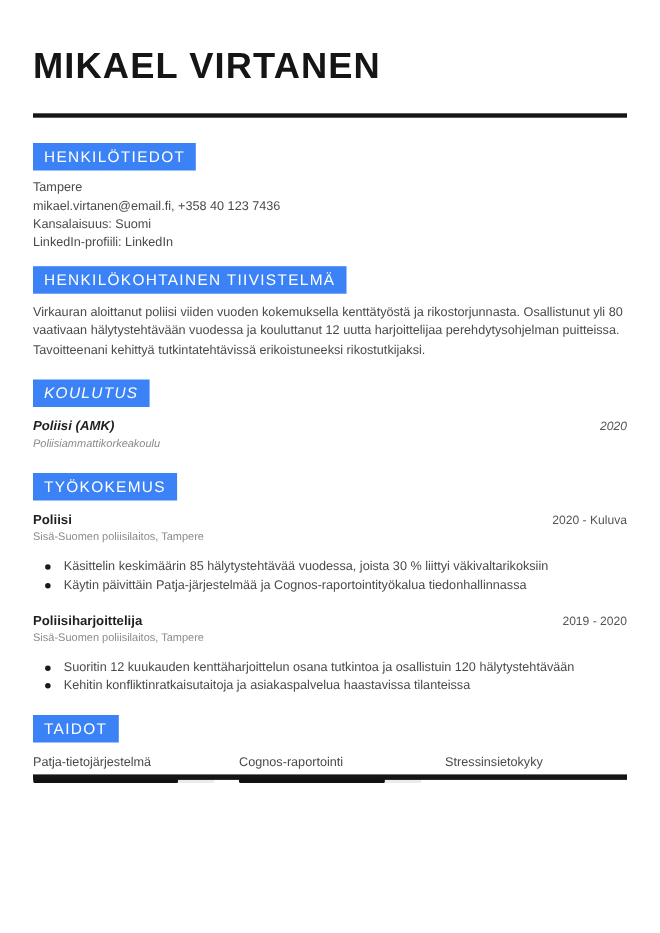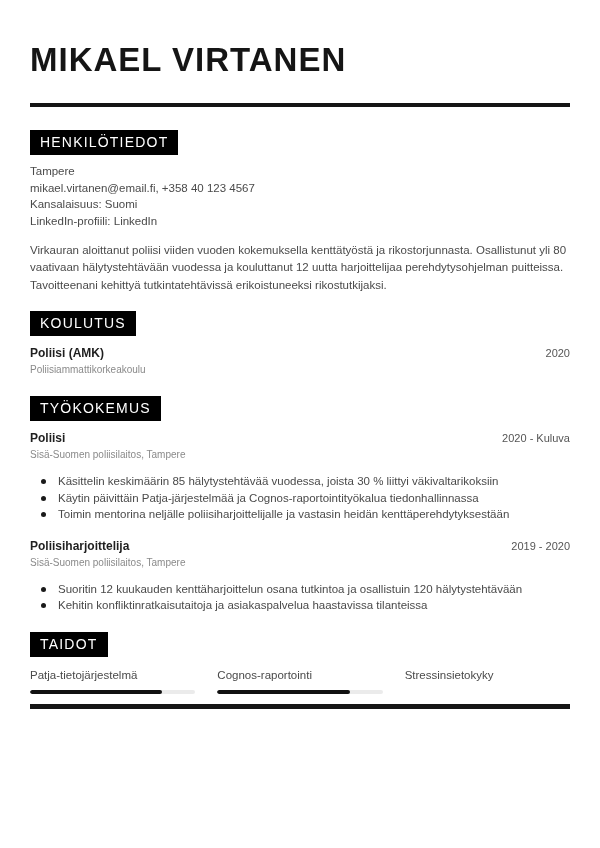--- a/index.html
+++ b/index.html
@@ -24,21 +24,21 @@
   }
 
   .header-rule {
     height: 4px;
     background: #151515;
     margin-top: 25px;
   }
 
   .sec-head {
     display: inline-block;
-    background: #000000;
+    background: #3b82f6;
     color: #ffffff;
     font-size: 14px;
     font-weight: 400;
     letter-spacing: 1.2px;
     padding: 4px 10px 5px 10px;
   }
 
   section.personal { margin-top: 23px; }
   .contact { margin-top: 8px; }
   .contact div {
@@ -49,21 +49,21 @@
 
   section.summary { margin-top: 13px; }
   .summary-text {
     margin-top: 9px;
     font-size: 11.5px;
     color: #4a4a4a;
     line-height: 17.5px;
     max-width: 540px;
   }
 
-  section.education { margin-top: 17px; }
+  section.education { margin-top: 17px; font-style: italic; }
   section.experience { margin-top: 21px; }
 
   .entry { margin-top: 10px; }
   .entry-head {
     display: flex;
     justify-content: space-between;
     align-items: baseline;
     gap: 36px;
   }
   .entry-title {
@@ -146,27 +146,28 @@
 
 <div class="page">
 
   <h1 class="resume-name">MIKAEL VIRTANEN</h1>
   <div class="header-rule"></div>
 
   <section class="personal">
     <div class="sec-head">HENKILÖTIEDOT</div>
     <div class="contact">
       <div>Tampere</div>
-      <div>mikael.virtanen@email.fi, +358 40 123 4567</div>
+      <div>mikael.virtanen@email.fi, +358 40 123 7436</div>
       <div>Kansalaisuus: Suomi</div>
       <div>LinkedIn-profiili: LinkedIn</div>
     </div>
   </section>
 
   <section class="summary">
+    <div class="sec-head">HENKILÖKOHTAINEN TIIVISTELMÄ</div>
     <p class="summary-text">Virkauran aloittanut poliisi viiden vuoden kokemuksella kenttätyöstä ja rikostorjunnasta. Osallistunut yli 80 vaativaan hälytystehtävään vuodessa ja kouluttanut 12 uutta harjoittelijaa perehdytysohjelman puitteissa. Tavoitteenani kehittyä tutkintatehtävissä erikoistuneeksi rikostutkijaksi.</p>
   </section>
 
   <section class="education">
     <div class="sec-head">KOULUTUS</div>
     <div class="entry">
       <div class="entry-head">
         <span class="entry-title">Poliisi (AMK)</span>
         <span class="entry-date">2020</span>
       </div>
@@ -179,21 +180,20 @@
 
     <div class="entry">
       <div class="entry-head">
         <span class="entry-title">Poliisi</span>
         <span class="entry-date">2020 - Kuluva</span>
       </div>
       <div class="entry-sub">Sisä-Suomen poliisilaitos, Tampere</div>
       <ul class="bullets">
         <li>Käsittelin keskimäärin 85 hälytystehtävää vuodessa, joista 30 % liittyi väkivaltarikoksiin</li>
         <li>Käytin päivittäin Patja-järjestelmää ja Cognos-raportointityökalua tiedonhallinnassa</li>
-        <li>Toimin mentorina neljälle poliisiharjoittelijalle ja vastasin heidän kenttäperehdytyksestään</li>
       </ul>
     </div>
 
     <div class="entry">
       <div class="entry-head">
         <span class="entry-title">Poliisiharjoittelija</span>
         <span class="entry-date">2019 - 2020</span>
       </div>
       <div class="entry-sub">Sisä-Suomen poliisilaitos, Tampere</div>
       <ul class="bullets">

